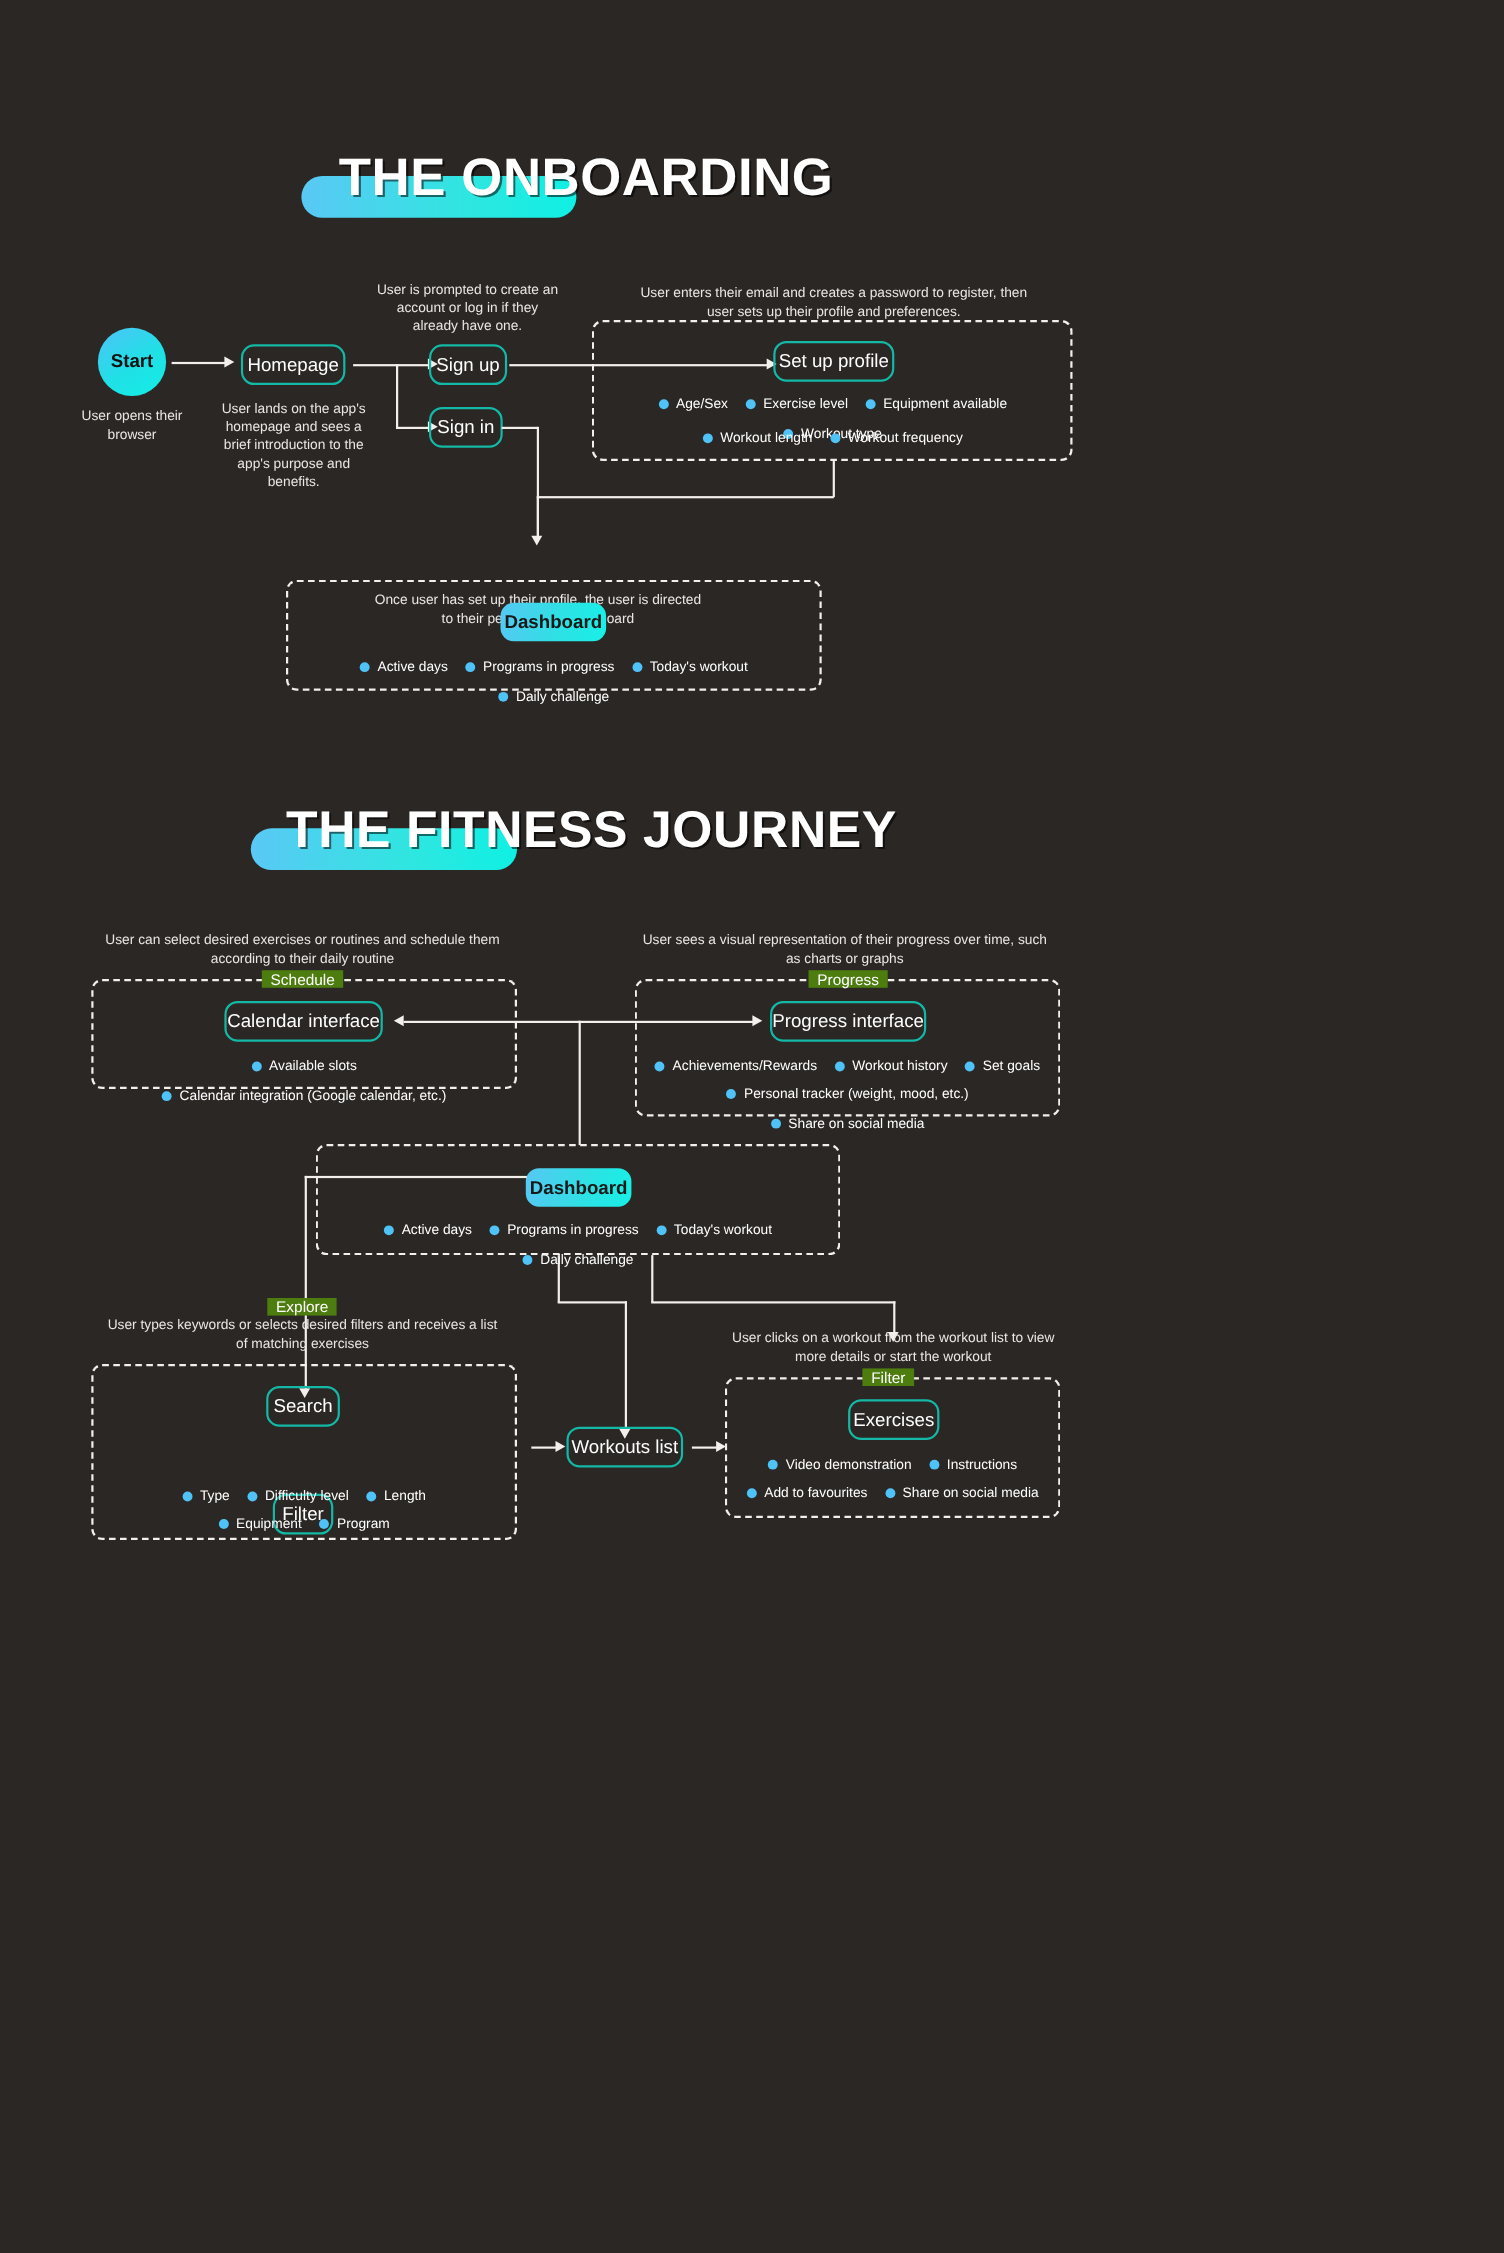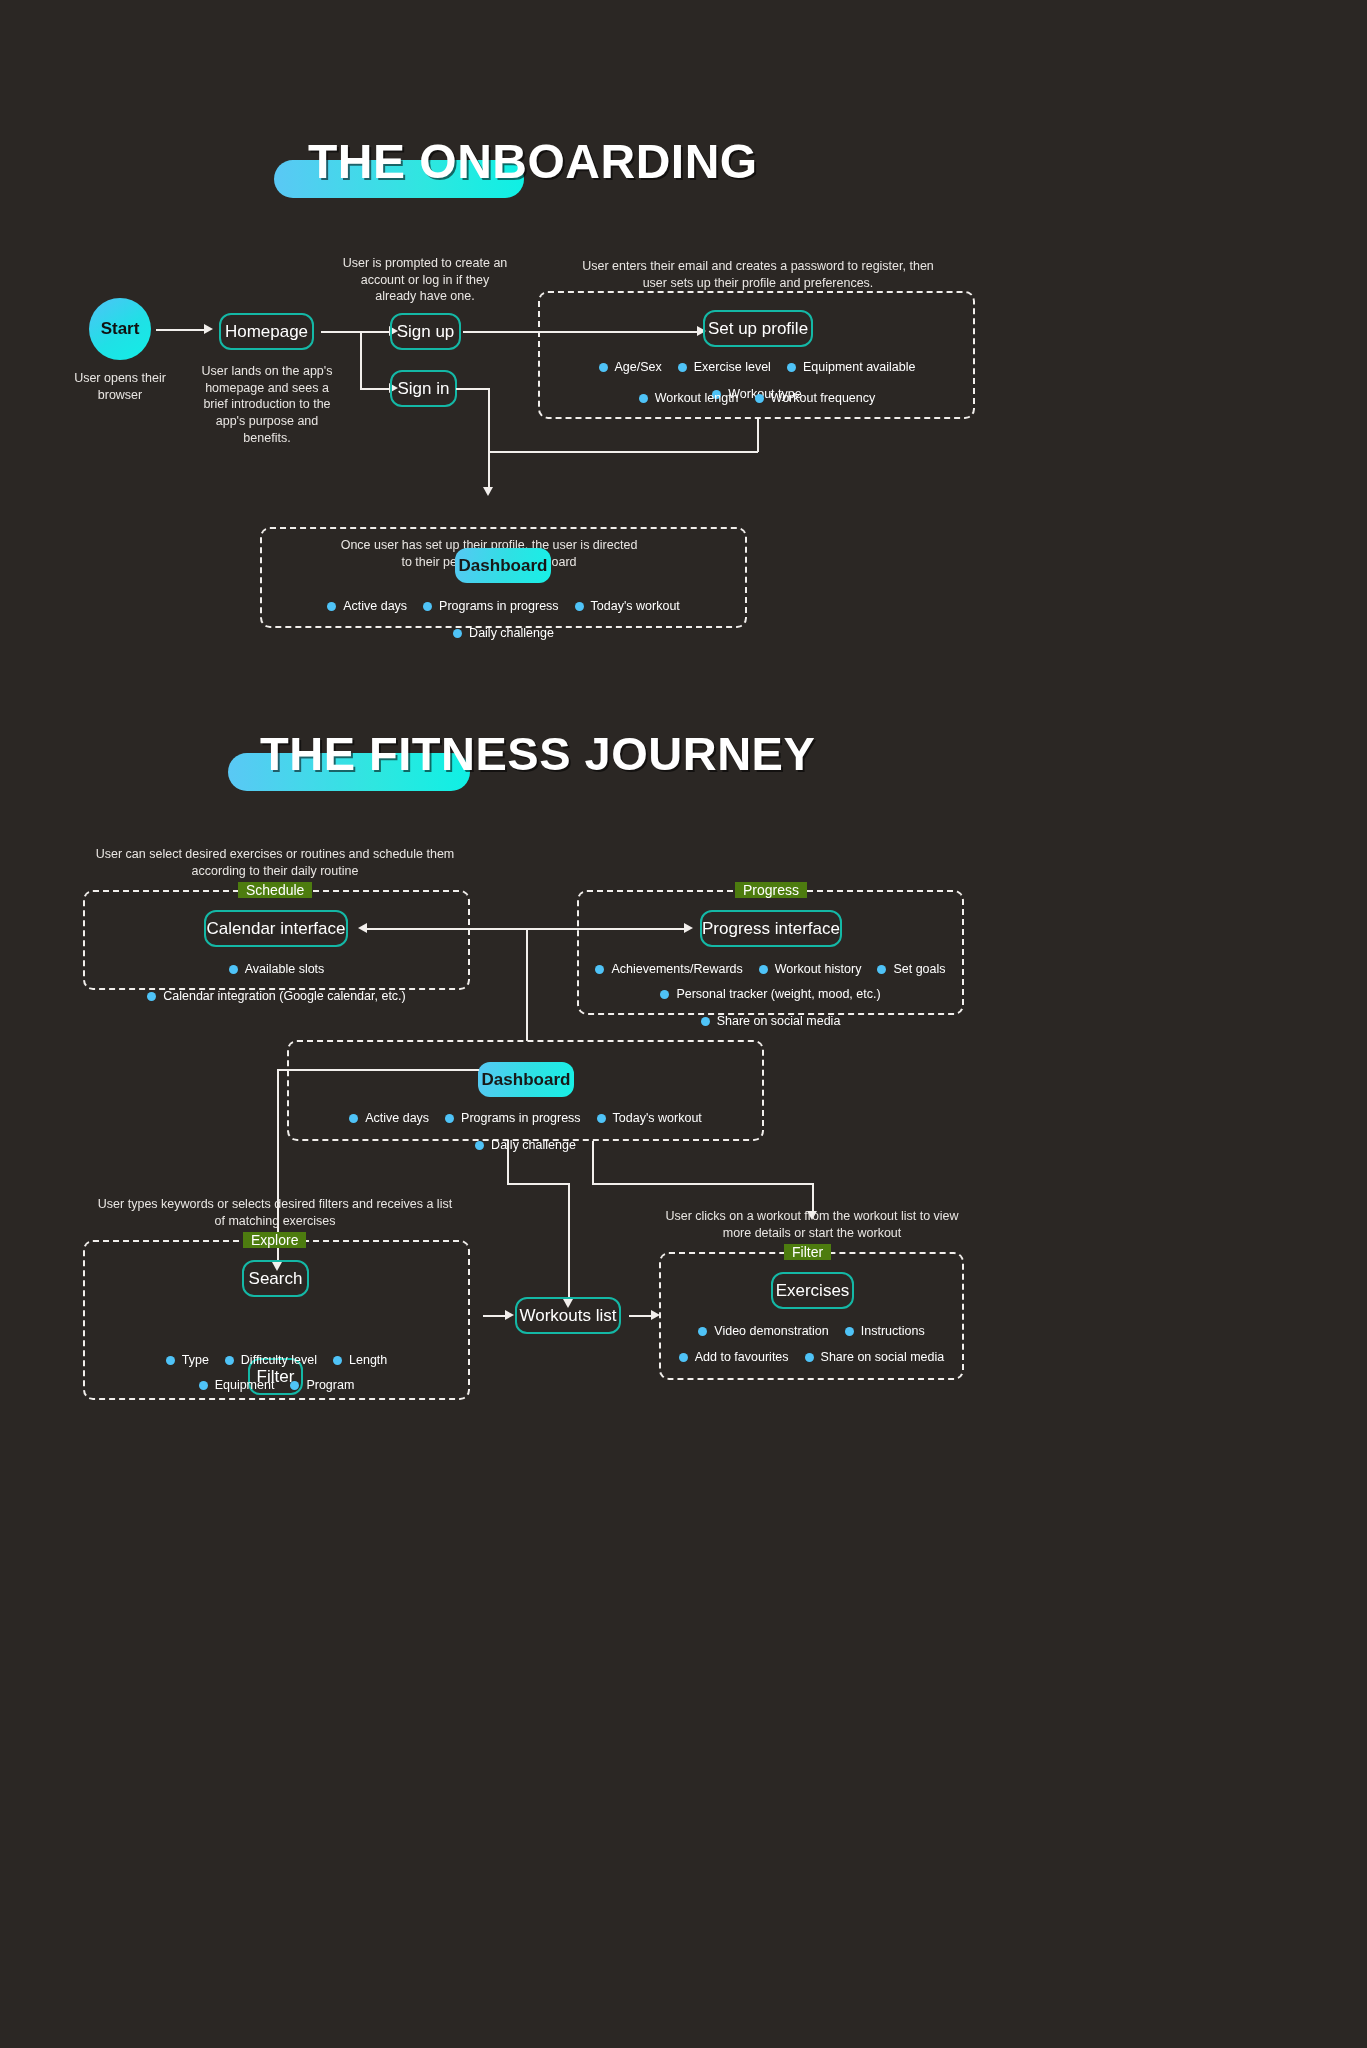--- a/index.html
+++ b/index.html
@@ -246,20 +246,21 @@
   <div class="group" style="left:83px; top:890px; width:387px; height:100px;"></div>
   <div class="group-label" style="left:238px; top:890px;">Schedule</div>
   <div class="node" style="left:204px; top:910px; width:144px; height:37px;">
     <span>Calendar interface</span>
   </div>
   <div class="bullets" style="left:93px; top:962px; width:367px;">
     <span class="bullet">Available slots</span>
     <span class="bullet">Calendar integration (Google calendar, etc.)</span>
   </div>
 
+  <div class="caption" style="left:578px; top:846px; width:380px;">User sees a visual representation of their progress over time, such as charts or graphs</div>
   <div class="group" style="left:577px; top:890px; width:387px; height:125px;"></div>
   <div class="group-label" style="left:735px; top:890px;">Progress</div>
   <div class="node" style="left:700px; top:910px; width:142px; height:37px;">
     <span>Progress interface</span>
   </div>
   <div class="bullets" style="left:587px; top:962px; width:367px;">
     <span class="bullet">Achievements/Rewards</span>
     <span class="bullet">Workout history</span>
     <span class="bullet">Set goals</span>
   </div>
@@ -294,21 +295,21 @@
   <div class="line v" style="left:568px; top:1183px; height:119px;"></div>
   <div class="arrow down" style="left:563px; top:1299px;"></div>
 
   <div class="line v" style="left:592px; top:1141px; height:43px;"></div>
   <div class="line h" style="left:592px; top:1183px; width:222px;"></div>
   <div class="line v" style="left:812px; top:1183px; height:31px;"></div>
   <div class="arrow down" style="left:807px; top:1211px;"></div>
 
   <div class="caption" style="left:92px; top:1196px; width:366px;">User types keywords or selects desired filters and receives a list of matching exercises</div>
   <div class="group" style="left:83px; top:1240px; width:387px; height:160px;"></div>
-  <div class="group-label" style="left:243px; top:1240px;">Explore</div>
+  <div class="group-label" style="left:243px; top:1188px;">Explore</div>
   <div class="node" style="left:242px; top:1260px; width:67px; height:37px;">
     <span>Search</span>
   </div>
   <div class="node" style="left:248px; top:1358px; width:55px; height:37px;text-align:right;">
     <span>Filter</span>
   </div>
   <div class="bullets" style="left:93px; top:1353px; width:367px;">
     <span class="bullet">Type</span>
     <span class="bullet">Difficulty level</span>
     <span class="bullet">Length</span>

